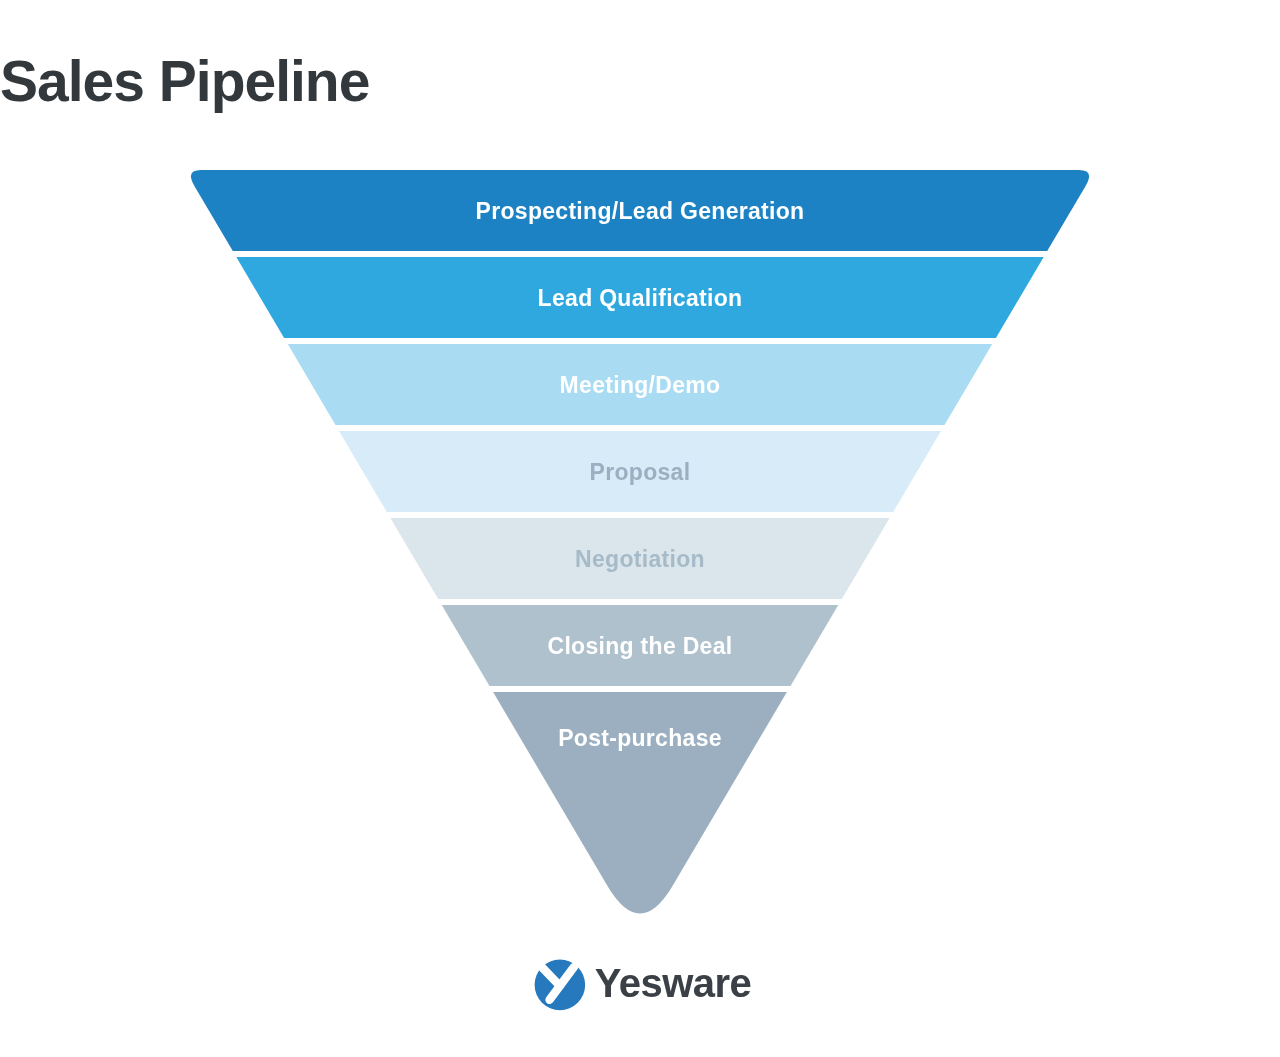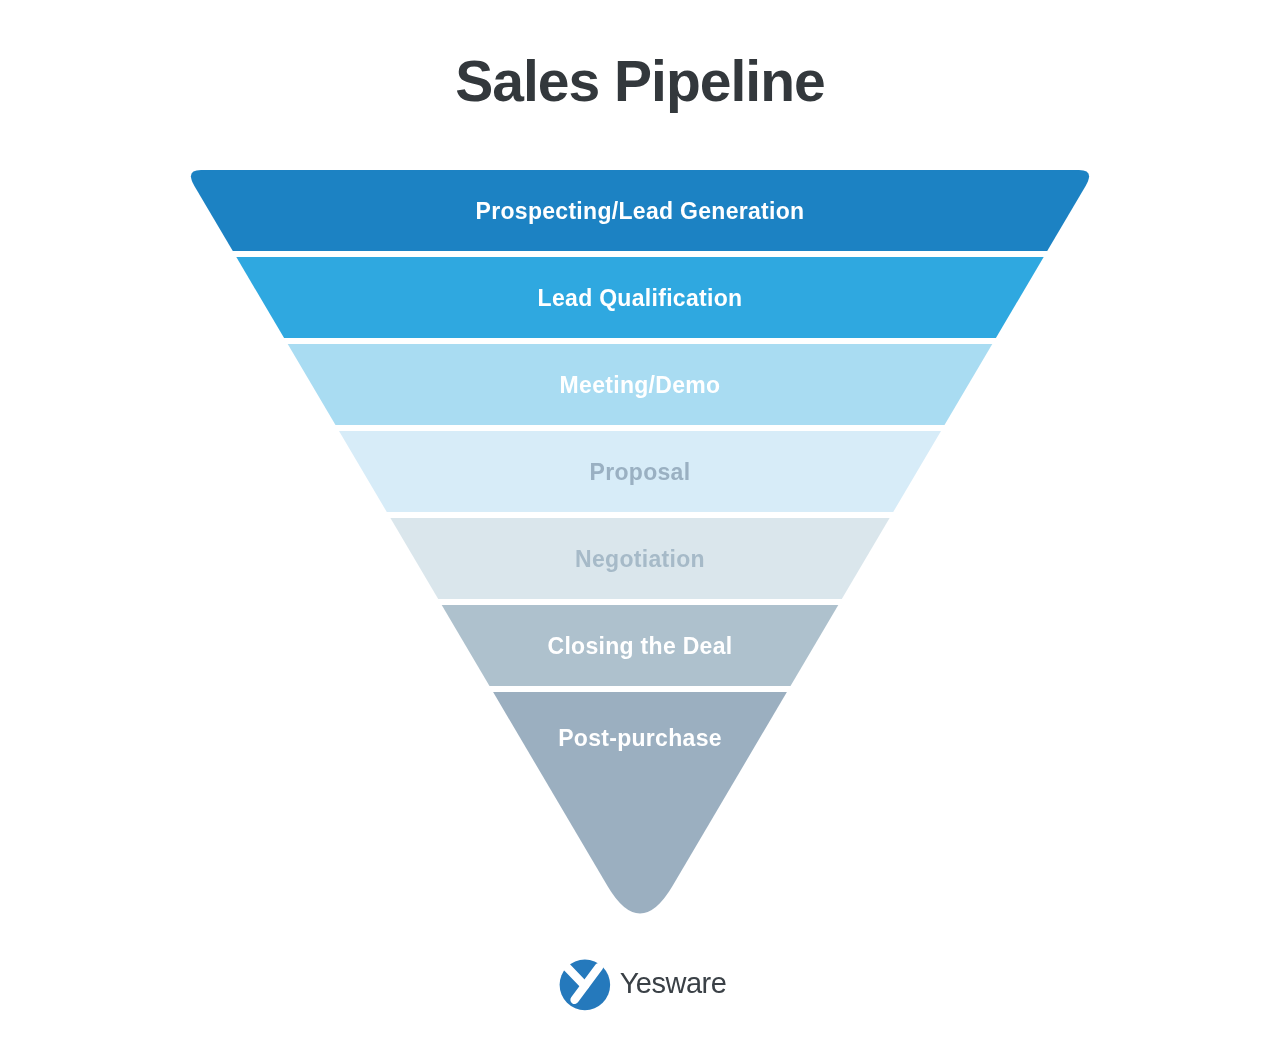--- a/index.html
+++ b/index.html
@@ -13,21 +13,21 @@
     width: 1280px;
     height: 1057px;
     background: #ffffff;
     overflow: hidden;
   }
   .page-title {
     position: absolute;
     top: 48px;
     left: 0;
     width: 1280px;
-    text-align: center;
+    text-align: left;
     font-size: 57px;
     font-weight: bold;
     letter-spacing: -1px;
     color: #33383c;
     margin: 0;
   }
   .funnel-wrap {
     position: absolute;
     top: 0;
     left: 0;
@@ -44,22 +44,22 @@
     position: absolute;
     top: 954px;
     left: 0;
     width: 1280px;
     display: flex;
     align-items: center;
     justify-content: center;
     gap: 8px;
   }
   .logo-text {
-    font-size: 29px;
-    font-weight: normal;
+    font-size: 40px;
+    font-weight: bold;
     color: #3a4046;
     letter-spacing: -0.5px;
   }
 </style>
 </head>
 <body>
 
 <div class="canvas">
 
   <h1 class="page-title">Sales Pipeline</h1>

